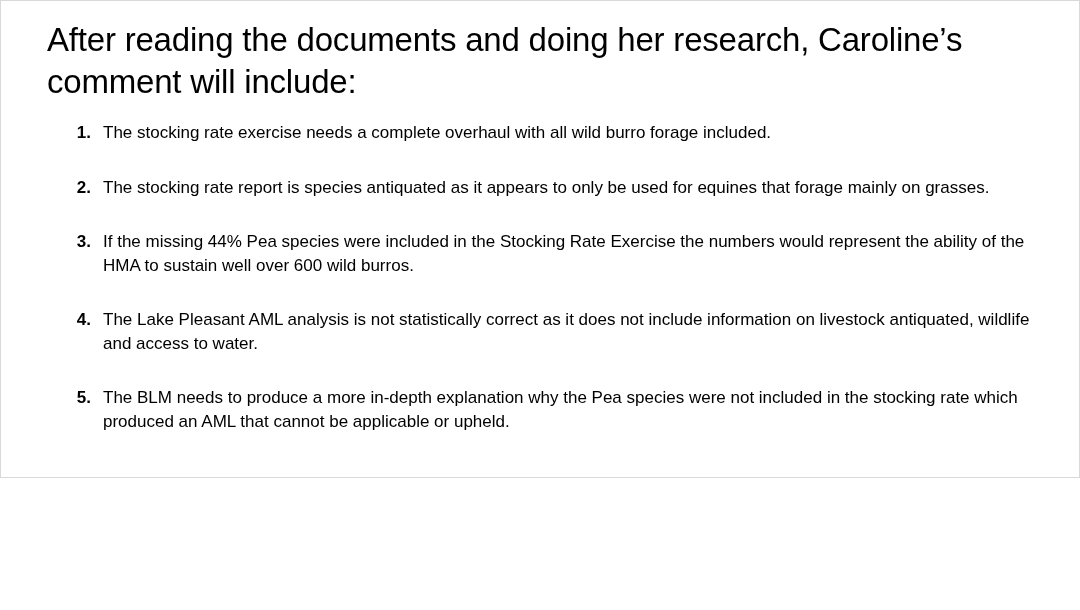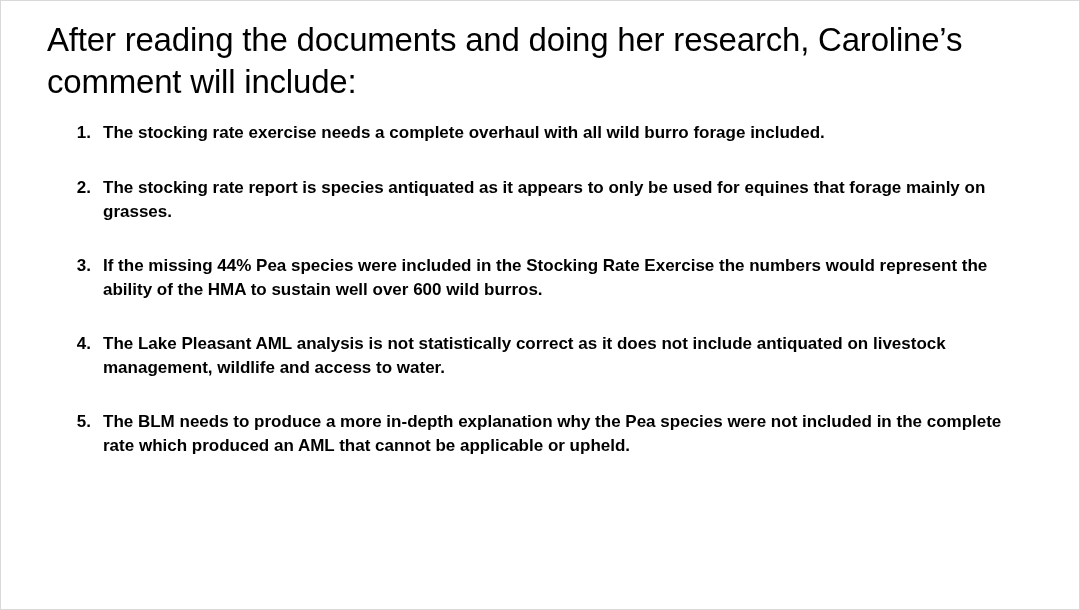--- a/index.html
+++ b/index.html
@@ -11,21 +11,21 @@
     width: 1080px;
     height: 610px;
     font-family: "Liberation Sans", sans-serif;
     color: #000000;
     overflow: hidden;
   }
   .slide {
     position: relative;
     box-sizing: border-box;
     width: 1080px;
-    height: 610px;
+    height: 478px;
     background: #ffffff;
     border: 1px solid #d9d9d9;
     padding: 18px 40px 10px 46px;
   }
   .slide-title {
     font-size: 33px;
     font-weight: 400;
     line-height: 1.28;
     letter-spacing: -0.2px;
     margin: 0 0 18px 0;
@@ -51,21 +51,21 @@
     text-align: right;
     padding-right: 12px;
     font-size: 17px;
     font-weight: bold;
     line-height: 1.42;
     color: #000000;
   }
   .point-text {
     flex: 1 1 auto;
     font-size: 17px;
-    font-weight: bold;
+    font-weight: normal;
     line-height: 1.42;
     color: #000000;
     max-width: 932px;
   }
 </style>
 </head>
 <body>
 
 <div class="slide">
 
@@ -83,22 +83,22 @@
       <span class="point-text">The stocking rate report is species antiquated as it appears to only be used for equines that forage mainly on grasses.</span>
     </li>
 
     <li class="point">
       <span class="point-num">3.</span>
       <span class="point-text">If the missing 44% Pea species were included in the Stocking Rate Exercise the numbers would represent the ability of the HMA to sustain well over 600 wild burros.</span>
     </li>
 
     <li class="point">
       <span class="point-num">4.</span>
-      <span class="point-text">The Lake Pleasant AML analysis is not statistically correct as it does not include antiquated on livestock management, wildlife and access to water.</span>
+      <span class="point-text">The Lake Pleasant AML analysis is not statistically correct as it does not include information on livestock antiquated, wildlife and access to water.</span>
     </li>
 
     <li class="point">
       <span class="point-num">5.</span>
-      <span class="point-text">The  BLM needs to produce a more in-depth explanation why the Pea species were not included in the complete rate which produced an AML that cannot be applicable or upheld.</span>
+      <span class="point-text">The  BLM needs to produce a more in-depth explanation why the Pea species were not included in the stocking rate which produced an AML that cannot be applicable or upheld.</span>
     </li>
 
   </ol>
 </div>
 
 </body></html>

